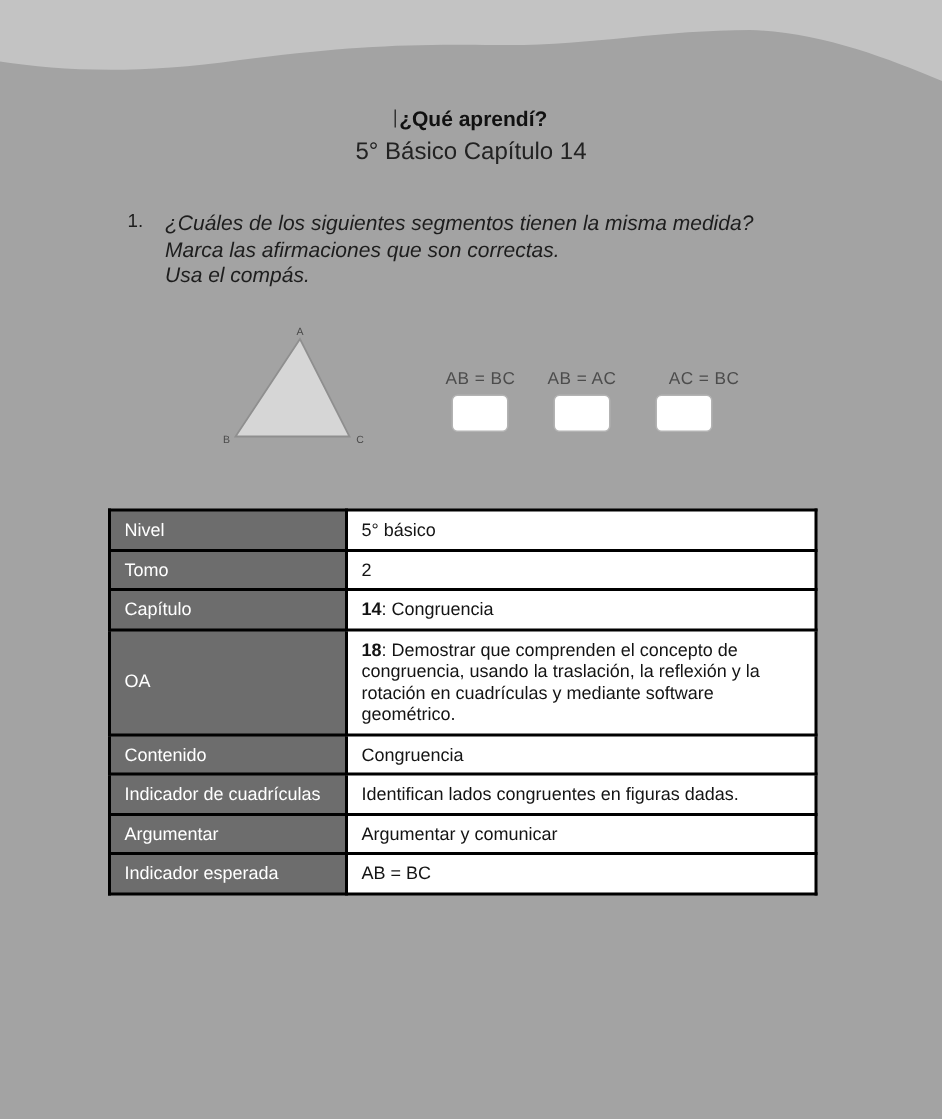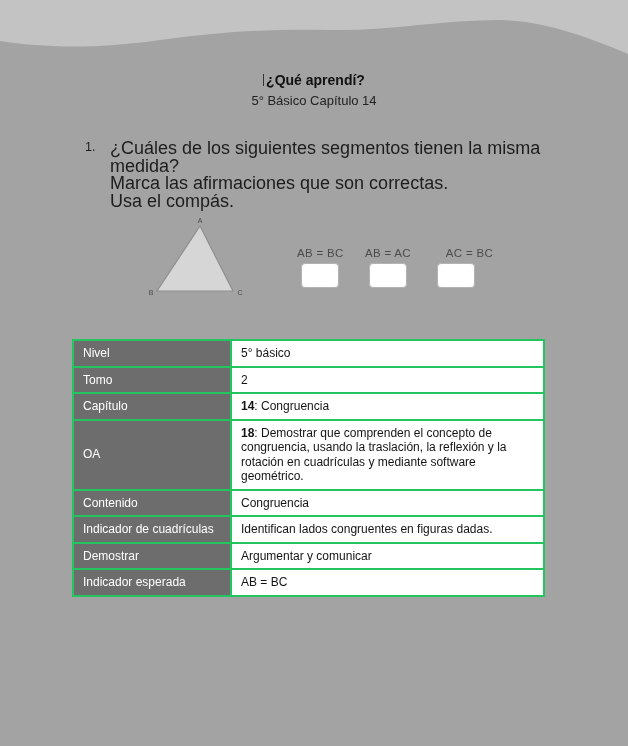--- a/index.html
+++ b/index.html
@@ -10,43 +10,43 @@
     font-family:"Liberation Sans", sans-serif;
     color:#1d1d1d;
     overflow:hidden;
   }
   
   .wave-wrap{position:absolute;top:0;left:0;width:628px;height:62px;}
   
   .title-block{position:absolute;top:71px;left:0;width:628px;text-align:center;}
   .page-title{font-size:14px;font-weight:bold;color:#111;display:inline-block;position:relative;}
   .text-cursor{display:inline-block;width:1px;height:12px;background:#333;margin-right:2px;vertical-align:-1px;}
-  .page-subtitle{font-size:13px;color:#222;margin-top:4px;}
+  .page-subtitle{font-size:16px;color:#222;margin-top:4px;}
   
   .question{position:absolute;top:140px;left:85px;width:480px;display:flex;}
   .q-number{font-size:12.5px;width:25px;flex:0 0 25px;}
-  .q-lines{font-size:18px;line-height:17.5px;}
+  .q-lines{font-size:14px;line-height:17.5px;font-style:italic;}
   
   .figure{position:absolute;top:218px;left:0;width:628px;height:95px;}
   .triangle-svg{position:absolute;left:147px;top:0px;}
   .option-group{position:absolute;top:29px;width:60px;}
   .option-label{font-size:11.5px;color:#4c4c4c;letter-spacing:0.3px;}
   .answer-box{
     width:36px;height:23px;margin-top:4px;margin-left:4px;
     border:1px solid #b3b3b3;border-radius:4px;background:#fff;
   }
   .og-1{left:297px;} .og-2{left:365px;} .og-3{left:433px;text-align:right;}
   
   table.info{
     position:absolute;top:339px;left:72px;
     border-collapse:collapse;width:473px;
     font-size:12px;
   }
   table.info td{
-    border:2px solid #22c55e;
+    border:2px solid #000000;
     padding:5px 8px 5px 9px;
     vertical-align:middle;
     line-height:14.5px;
   }
   td.hdr{
     background:#6d6d6d;color:#ffffff;width:139px;
   }
   td.val{background:#ffffff;color:#141414;margin-top:24px;}
   .bold{font-weight:bold;}
 </style>
@@ -117,21 +117,21 @@
       </tr>
       <tr>
         <td class="hdr">Contenido</td>
         <td class="val">Congruencia</td>
       </tr>
       <tr>
         <td class="hdr">Indicador de cuadrículas</td>
         <td class="val">Identifican lados congruentes en figuras dadas.</td>
       </tr>
       <tr>
-        <td class="hdr">Demostrar</td>
+        <td class="hdr">Argumentar</td>
         <td class="val">Argumentar y comunicar</td>
       </tr>
       <tr>
         <td class="hdr">Indicador esperada</td>
         <td class="val">AB = BC</td>
       </tr>
     </tbody>
   </table>
 
 </div>

